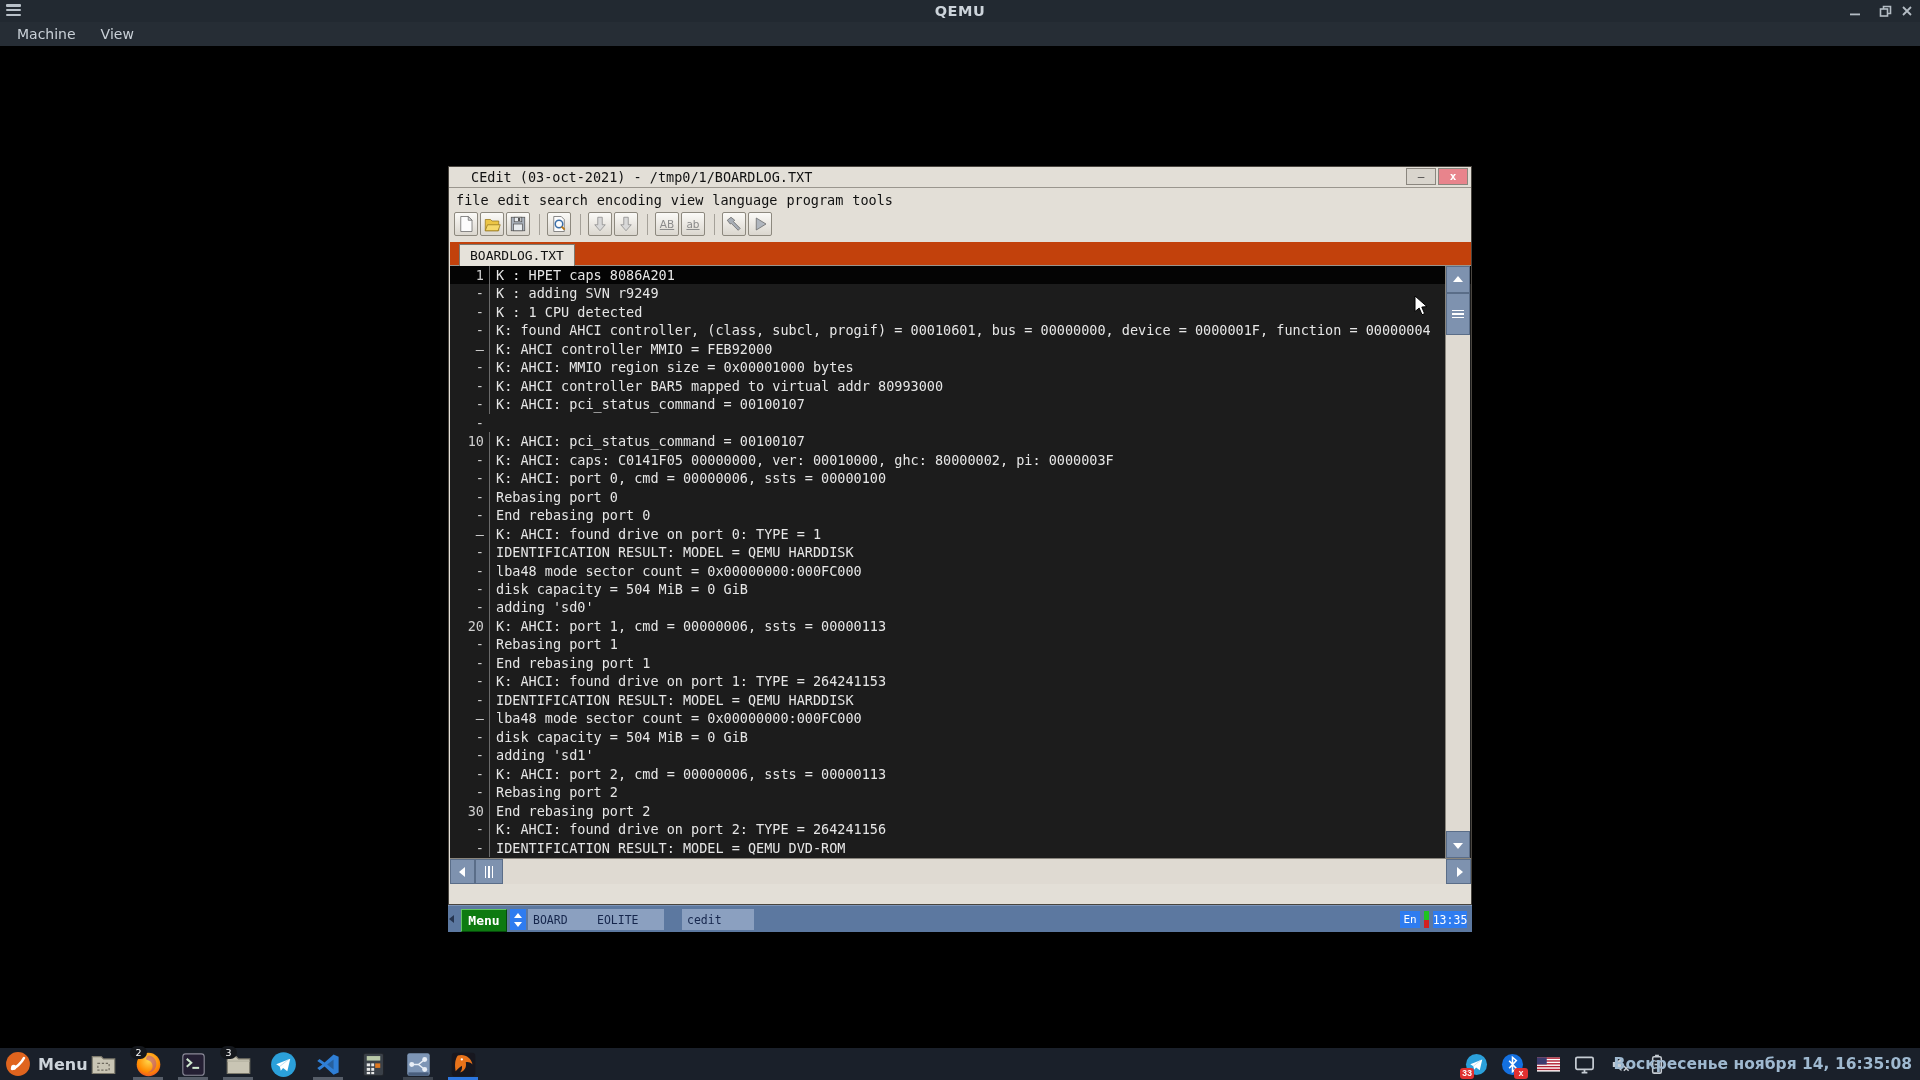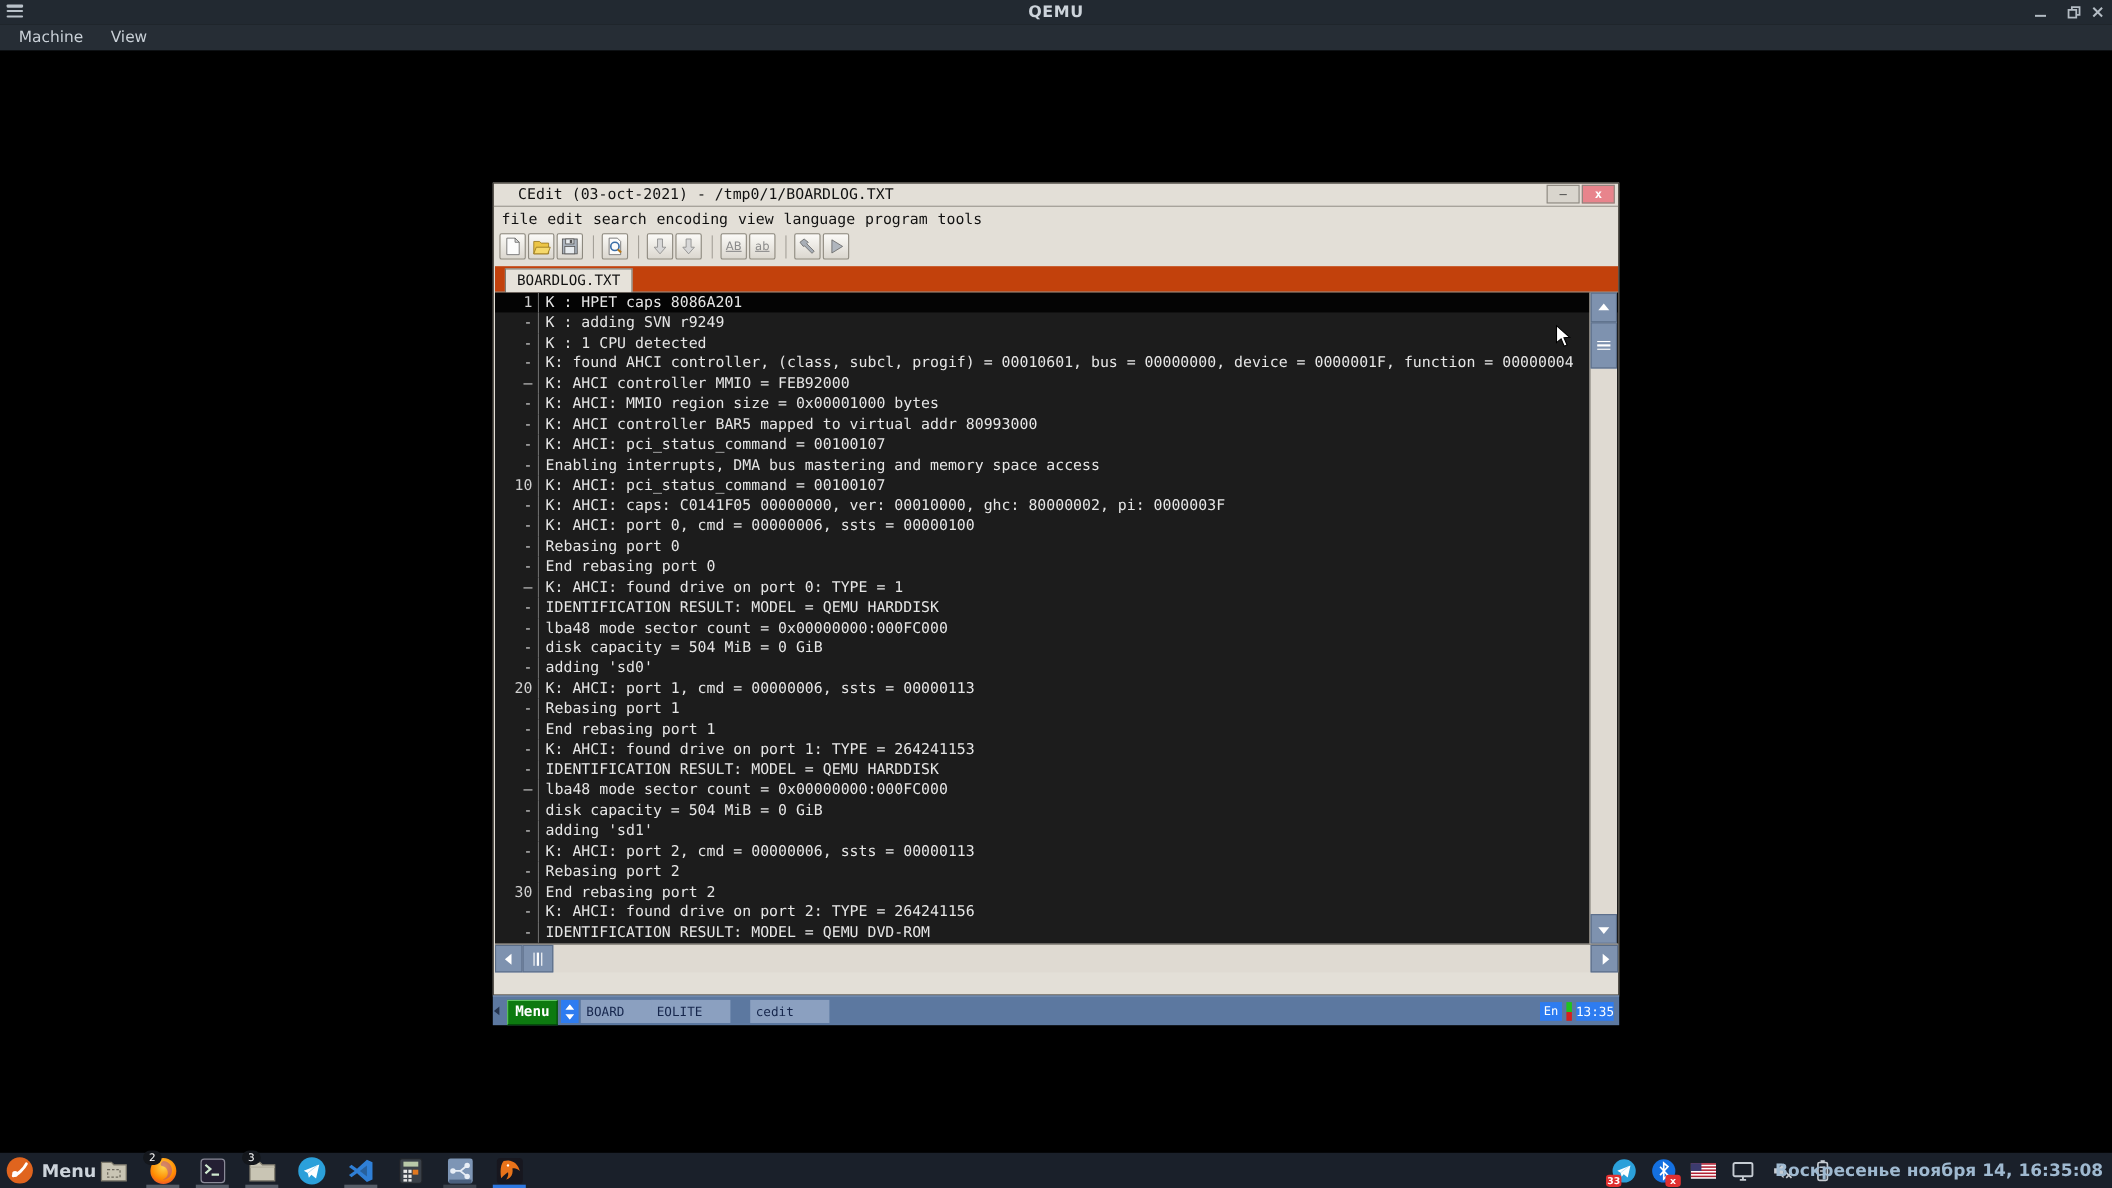--- a/index.html
+++ b/index.html
@@ -83,21 +83,21 @@
   #h-menu .mlabel{color:#cdd4db;font-weight:bold;font-size:16px;margin-left:7px;}
   #launchers{position:absolute;left:88px;top:0;height:32px;display:flex;align-items:center;}
   .launcher{position:relative;width:30px;height:32px;margin-right:15px;display:flex;align-items:center;justify-content:center;}
   .launcher svg{width:27px;height:27px;}
   .badge{position:absolute;left:-3px;top:-2px;min-width:13px;height:13px;border-radius:7px;background:#14171c;color:#fff;
     font-size:9.5px;display:flex;align-items:center;justify-content:center;padding:0 2px;z-index:2;}
   .indicator{position:absolute;left:0;bottom:0;width:100%;height:3px;background:#565d68;}
   .indicator.active{background:#2d77e0;}
   .indicator.dim{background:#3c434d;}
   #tray{position:absolute;right:252px;top:0;height:32px;display:flex;align-items:center;gap:12px;}
-  .tray-item{position:relative;width:24px;height:24px;display:flex;align-items:center;justify-content:center;}
+  .tray-item{position:relative;width:24px;height:24px;display:flex;align-items:center;justify-content:center;font-family:Liberation Mono, monospace;}
   .tray-item svg{width:23px;height:23px;}
   .tbadge{position:absolute;right:-4px;bottom:-3px;min-width:12px;height:11px;border-radius:3px;background:#e03030;color:#fff;
     font-size:8.5px;font-weight:bold;display:flex;align-items:center;justify-content:center;padding:0 1px;z-index:2;}
   .tbadge.left{left:-4px;right:auto;}
   #h-clock{position:absolute;right:8px;top:0;height:32px;display:flex;align-items:center;color:#9fb9d0;font-weight:bold;font-size:15.5px;}
 
   
   #cursor{left:1414px;top:295px;width:15px;height:22px;z-index:50;}
 </style>
 </head>
@@ -233,21 +233,21 @@
       </div>
       <div id="editor" class="abs">
           <div class="row current"><span class="g">1</span><span class="t">K : HPET caps 8086A201</span></div>
           <div class="row"><span class="g">-</span><span class="t">K : adding SVN r9249</span></div>
           <div class="row"><span class="g">-</span><span class="t">K : 1 CPU detected</span></div>
           <div class="row"><span class="g">-</span><span class="t">K: found AHCI controller, (class, subcl, progif) = 00010601, bus = 00000000, device = 0000001F, function = 00000004</span></div>
           <div class="row"><span class="g">—</span><span class="t">K: AHCI controller MMIO = FEB92000</span></div>
           <div class="row"><span class="g">-</span><span class="t">K: AHCI: MMIO region size = 0x00001000 bytes</span></div>
           <div class="row"><span class="g">-</span><span class="t">K: AHCI controller BAR5 mapped to virtual addr 80993000</span></div>
           <div class="row"><span class="g">-</span><span class="t">K: AHCI: pci_status_command = 00100107</span></div>
-          <div class="row"><span class="g">-</span><span class="t">Enabling interrupts, DMA bus mastering and memory space access</span></div>
+          <div class="row"><span class="g">-</span></div>
           <div class="row"><span class="g">10</span><span class="t">K: AHCI: pci_status_command = 00100107</span></div>
           <div class="row"><span class="g">-</span><span class="t">K: AHCI: caps: C0141F05 00000000, ver: 00010000, ghc: 80000002, pi: 0000003F</span></div>
           <div class="row"><span class="g">-</span><span class="t">K: AHCI: port 0, cmd = 00000006, ssts = 00000100</span></div>
           <div class="row"><span class="g">-</span><span class="t">Rebasing port 0</span></div>
           <div class="row"><span class="g">-</span><span class="t">End rebasing port 0</span></div>
           <div class="row"><span class="g">—</span><span class="t">K: AHCI: found drive on port 0: TYPE = 1</span></div>
           <div class="row"><span class="g">-</span><span class="t">IDENTIFICATION RESULT: MODEL = QEMU HARDDISK</span></div>
           <div class="row"><span class="g">-</span><span class="t">lba48 mode sector count = 0x00000000:000FC000</span></div>
           <div class="row"><span class="g">-</span><span class="t">disk capacity = 504 MiB = 0 GiB</span></div>
           <div class="row"><span class="g">-</span><span class="t">adding 'sd0'</span></div>

